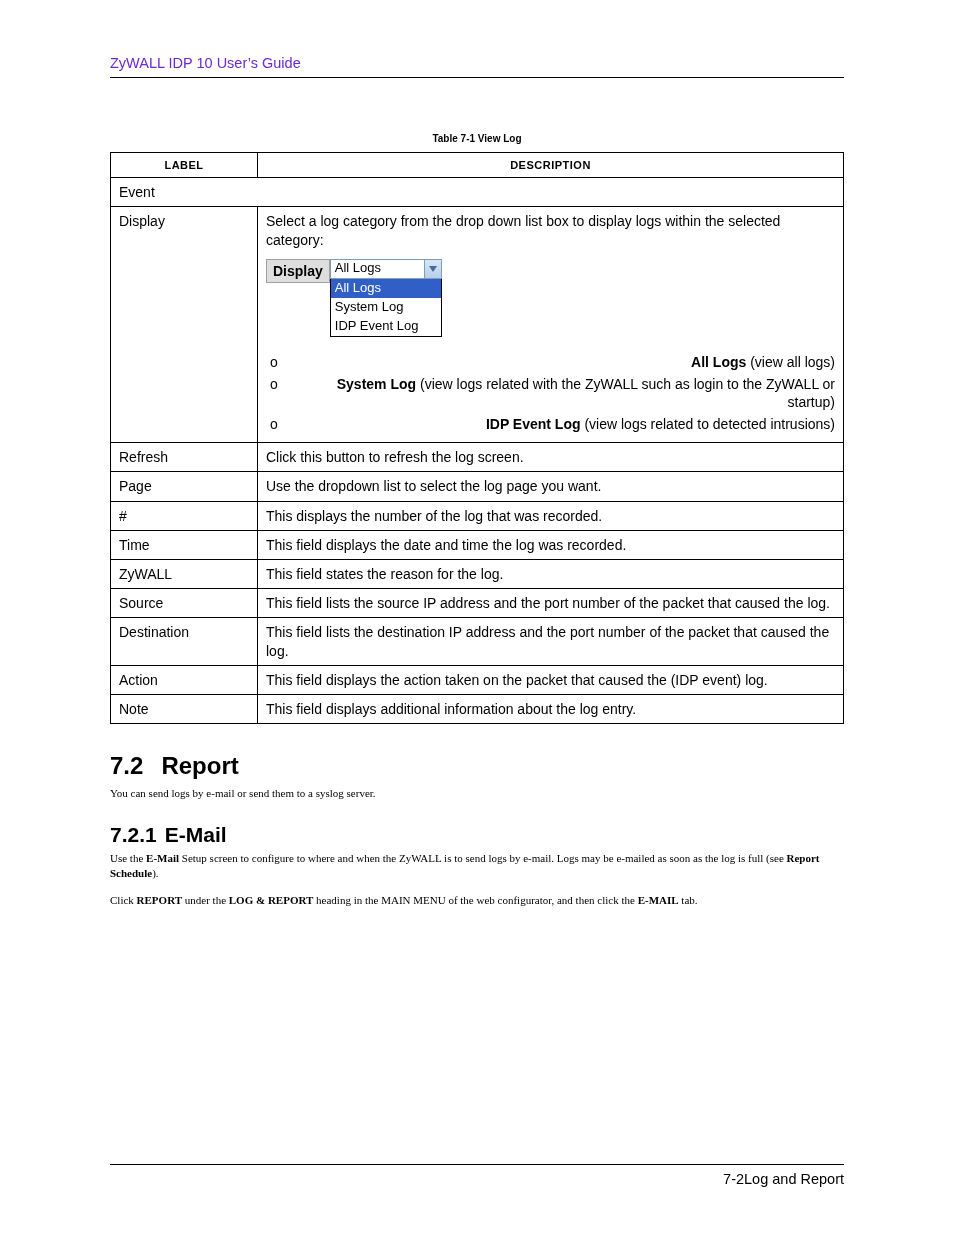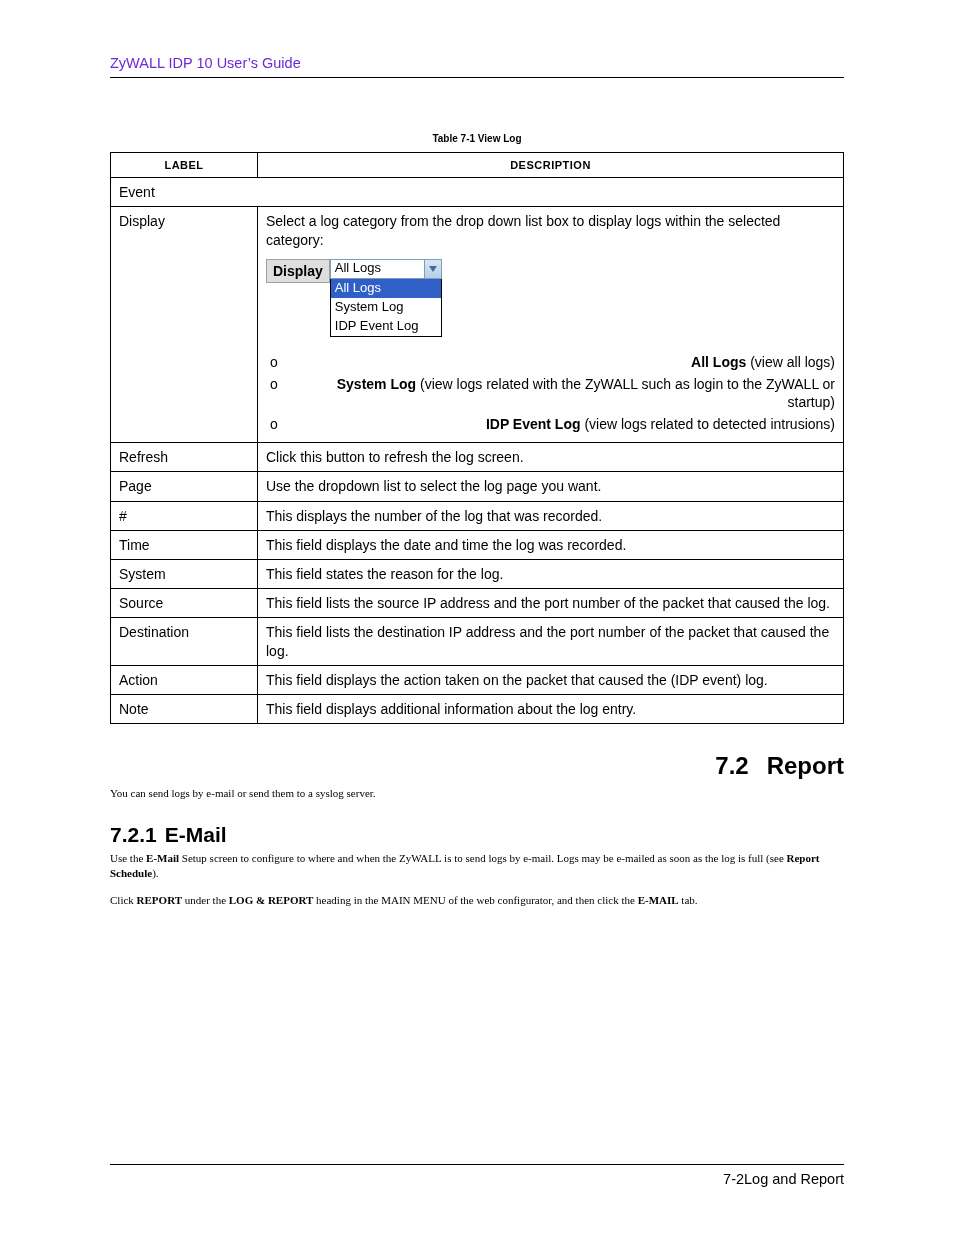--- a/index.html
+++ b/index.html
@@ -131,21 +131,20 @@
     background: #2f5fc7;
     color: #fff;
   }
 
   
   .h2 {
     font-family: Arial, Helvetica, sans-serif;
     font-weight: bold;
     font-size: 24px;
     margin: 28px 0 6px 0;
-    text-align: right;
   }
   .h2 .secnum { margin-right: 18px; }
   .h3 {
     font-family: Arial, Helvetica, sans-serif;
     font-weight: bold;
     font-size: 21px;
     margin: 22px 0 4px 0;
   }
   .h3 .secnum { margin-right: 8px; }
   .body {
@@ -244,21 +243,21 @@
       </tr>
       <tr>
         <td>#</td>
         <td>This displays the number of the log that was recorded.</td>
       </tr>
       <tr>
         <td>Time</td>
         <td>This field displays the date and time the log was recorded.</td>
       </tr>
       <tr>
-        <td>System</td>
+        <td>ZyWALL</td>
         <td>This field states the reason for the log.</td>
       </tr>
       <tr>
         <td>Source</td>
         <td>This field lists the source IP address and the port number of the packet that caused the log.</td>
       </tr>
       <tr>
         <td>Destination</td>
         <td>This field lists the destination IP address and the port number of the packet that caused the log.</td>
       </tr>

